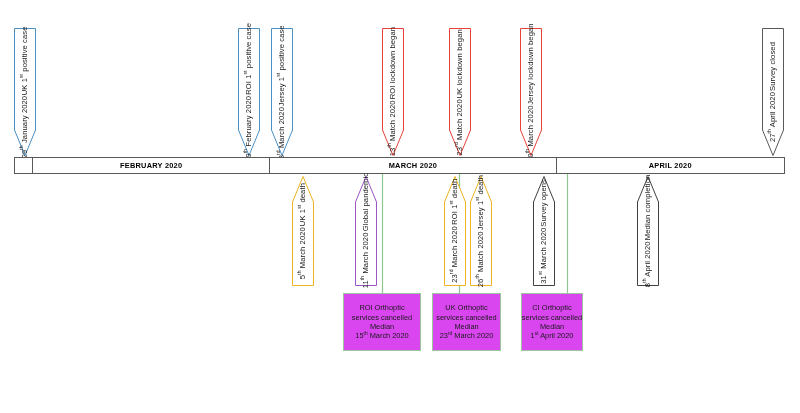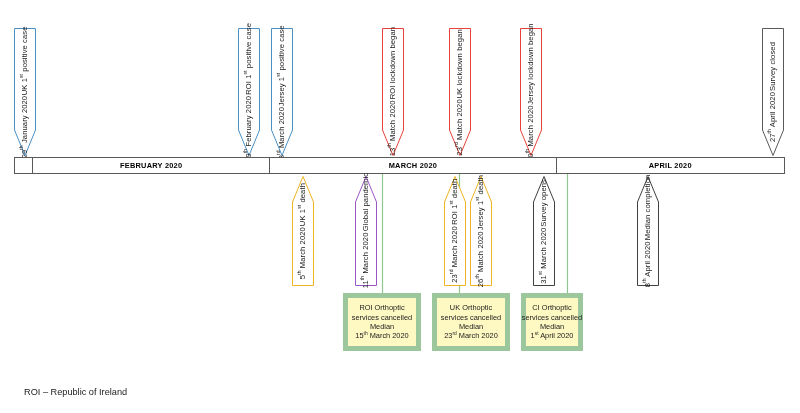--- a/index.html
+++ b/index.html
@@ -58,22 +58,22 @@
     display:flex;align-items:center;justify-content:center;
     font-size:7.4px;font-weight:bold;letter-spacing:.25px;
     color:#000;
   }
   .seg:last-child{border-right:none;}
 
   
   .box{
     position:absolute;
     box-sizing:border-box;
-    border:5px solid #404040;
-    background:#fef9c3;
+    border:1px solid #404040;
+    background:#d946ef;
     display:flex;
     flex-direction:column;
     align-items:center;
     justify-content:center;
     text-align:center;
     line-height:1.28;
     font-size:7.4px;
     color:#1a1a1a;
     padding:2px 3px;
   }
@@ -265,31 +265,30 @@
       </div>
     </div>
 
   <div id="boxes">
       <div class="box" style="left: 343px; top: 277px; width: 78px; height: 58px; border-color: rgb(156, 199, 156);">
         <span>ROI Orthoptic</span>
         <span>services cancelled</span>
         <span>Median</span>
         <span>15<sup>th</sup> March 2020</span>
       </div>
-      <div class="box" style="left: 432px; top: 277px; width: 78px; height: 58px; border-color: rgb(156, 199, 156);">
+      <div class="box" style="left: 432px; top: 277px; width: 69px; height: 58px; border-color: rgb(156, 199, 156);">
         <span>UK Orthoptic</span>
         <span>services cancelled</span>
         <span>Median</span>
         <span>23<sup>rd</sup> March 2020</span>
       </div>
       <div class="box" style="left: 521px; top: 277px; width: 62px; height: 58px; border-color: rgb(156, 199, 156);">
         <span>CI Orthoptic</span>
         <span>services cancelled</span>
         <span>Median</span>
         <span>1<sup>st</sup> April 2020</span>
       </div>
     </div>
 
   <div id="legend">
-      <div>ROI – Republic of Ireland</div>
     </div>
 
 </div>
 
 </body></html>

